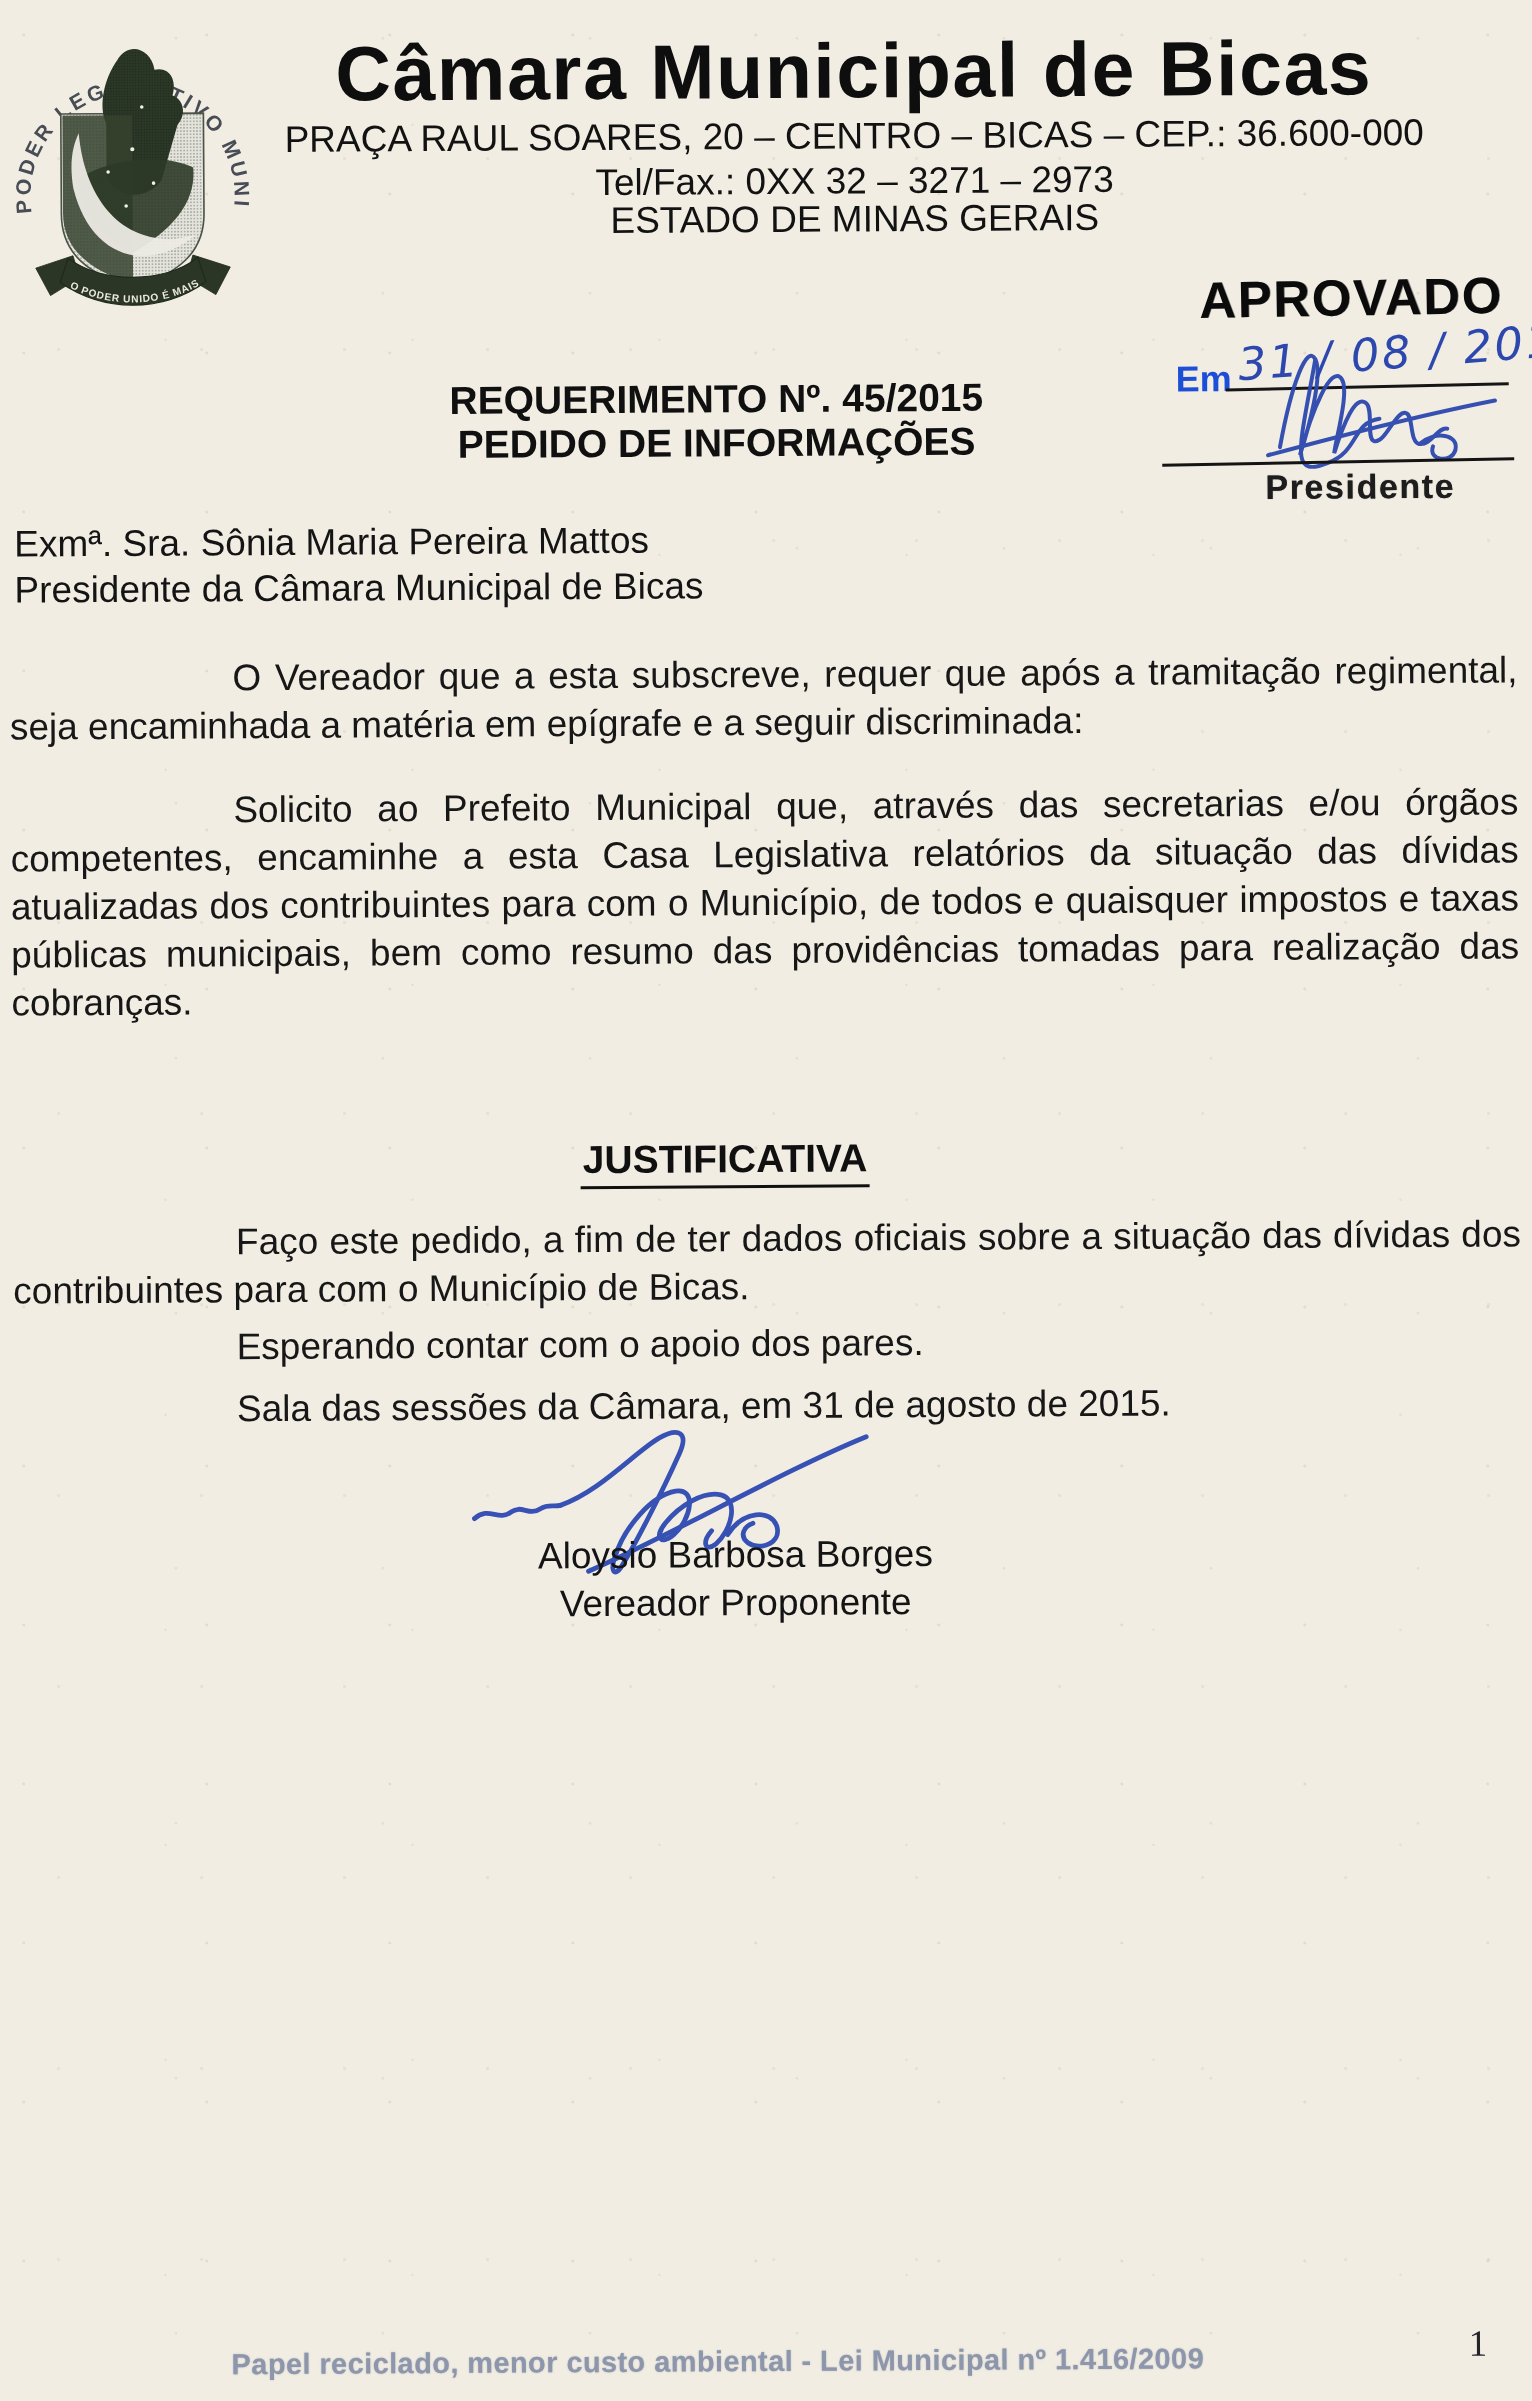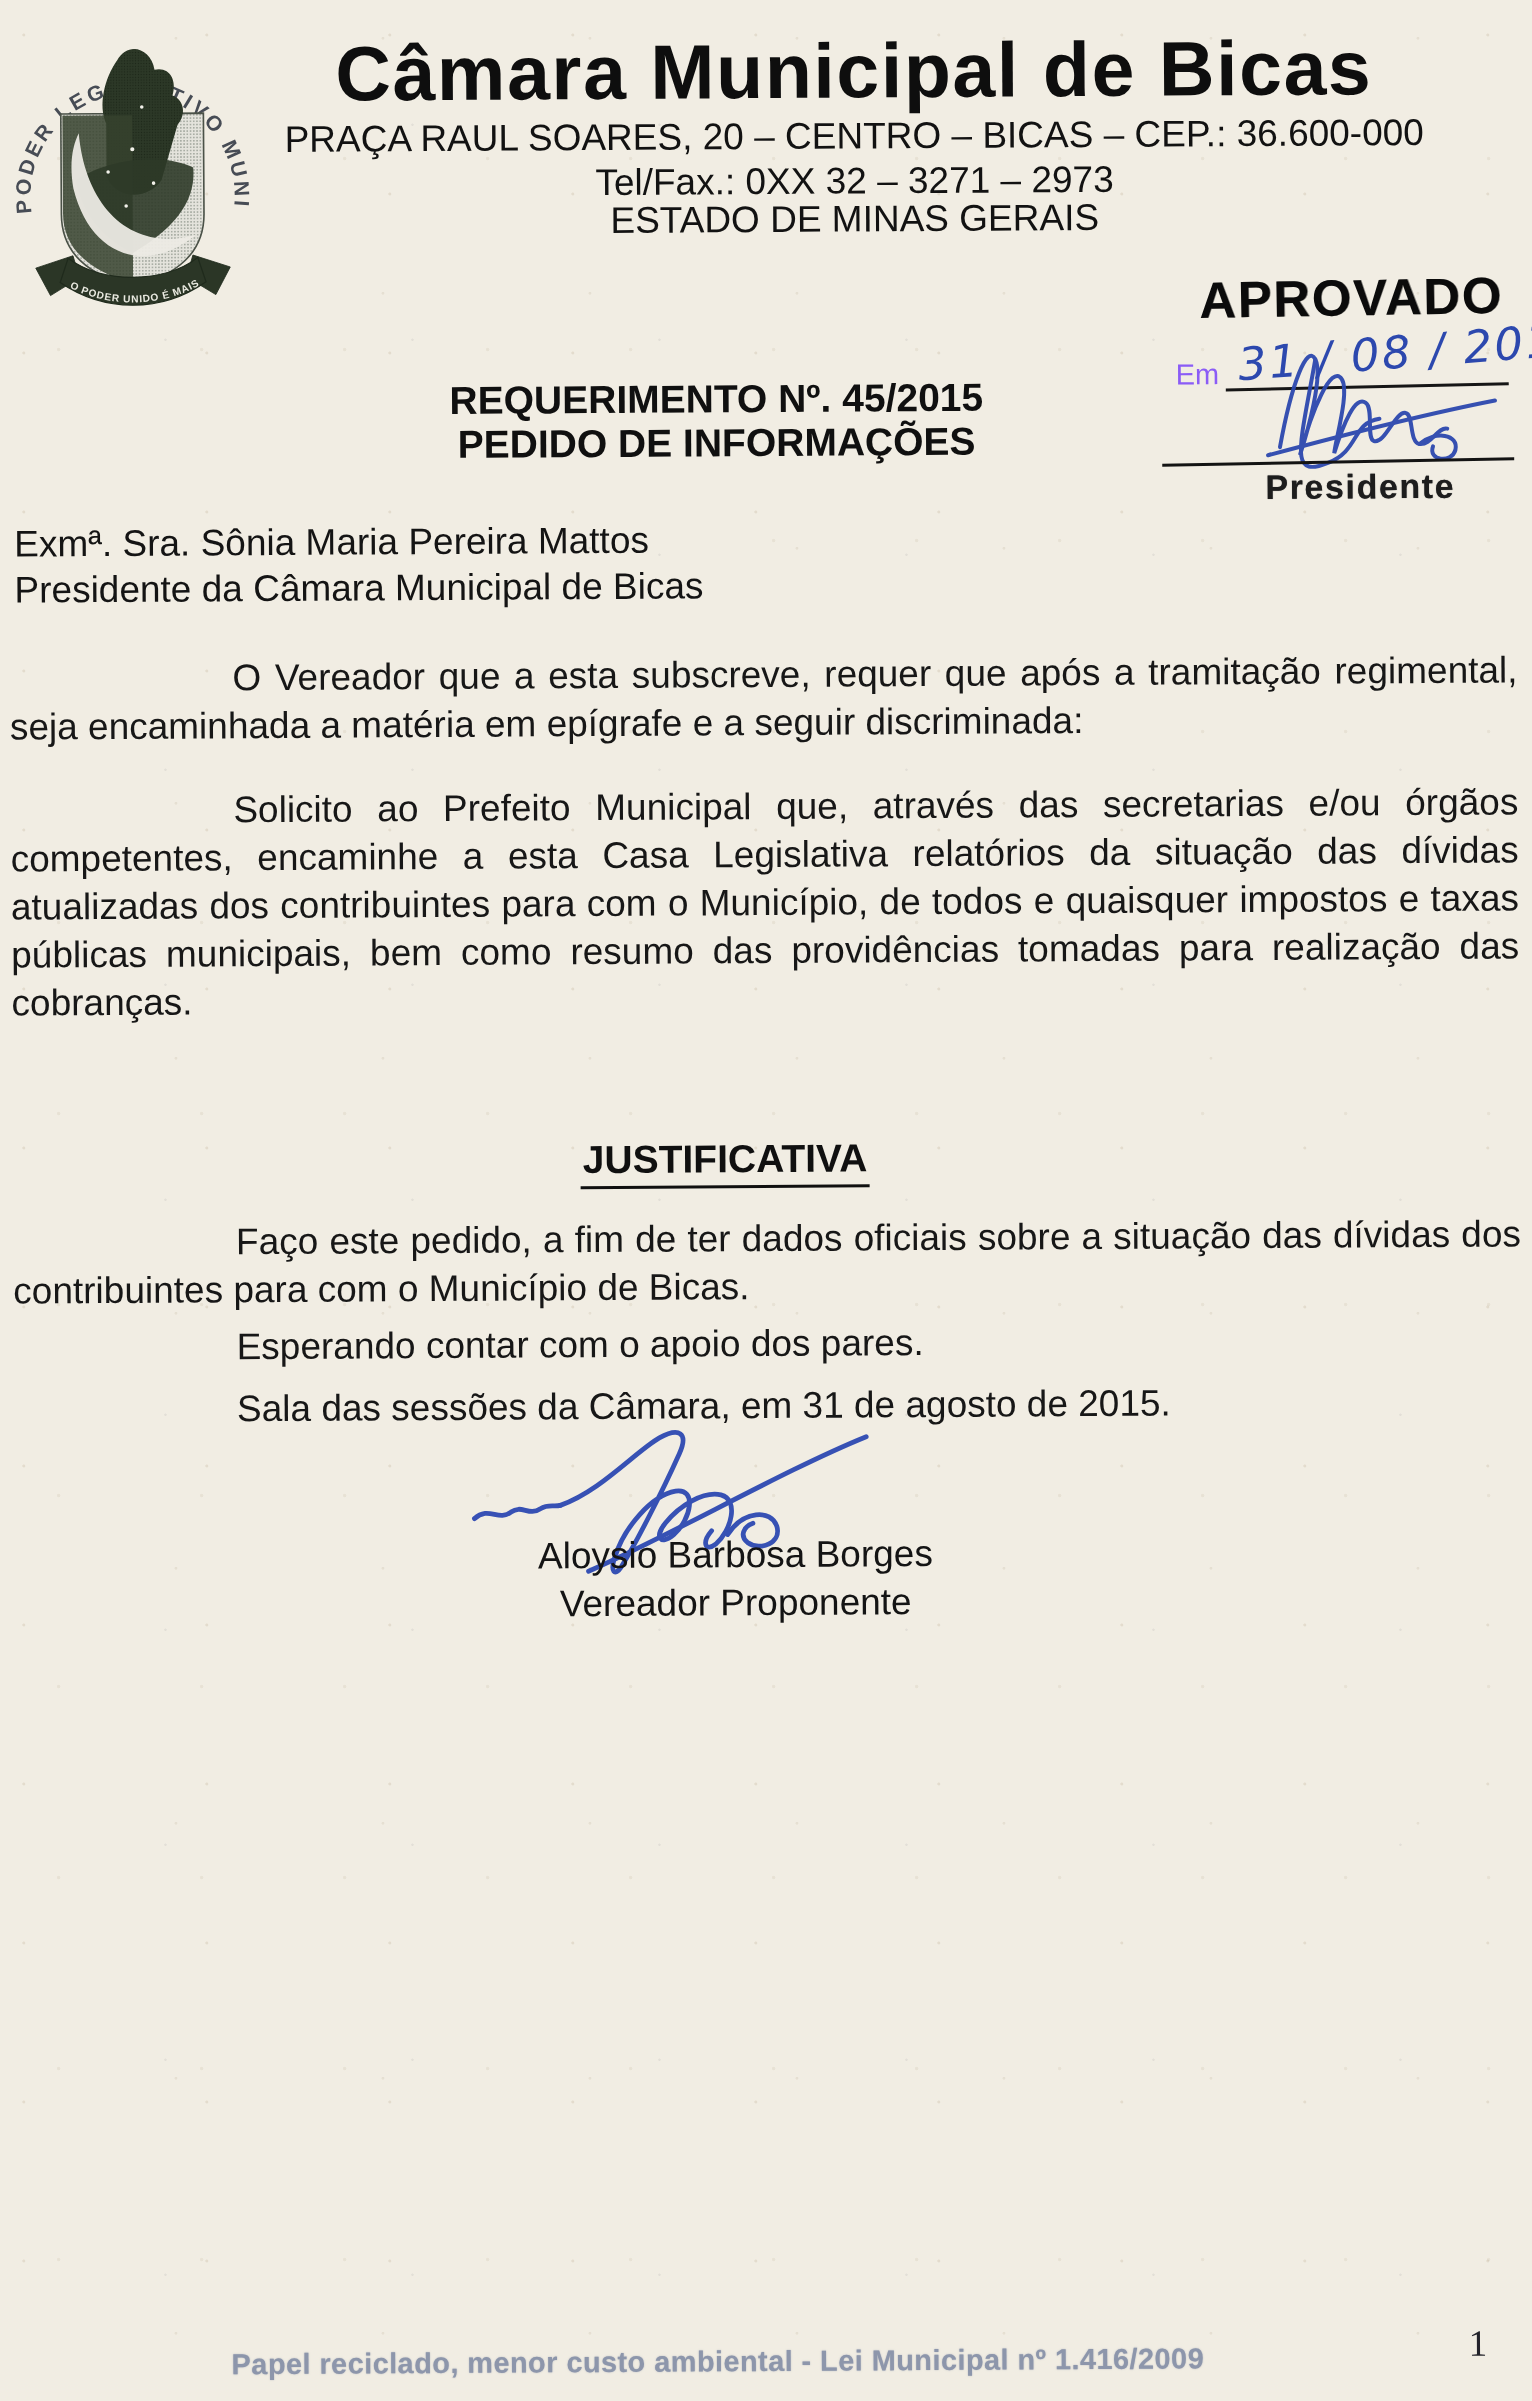--- a/index.html
+++ b/index.html
@@ -22,21 +22,21 @@
   .org-name{position:absolute;left:0;top:33px;width:100%;
     font-size:77px;font-weight:bold;letter-spacing:1.6px;color:#0e0e0e;line-height:1;}
   .hdr-line{position:absolute;left:0;width:100%;font-size:37px;color:#121212;line-height:1;}
   .addr{top:118px;} .phone{top:163px;} .state{top:201px;}
 
   
   .stamp{position:absolute;left:1158px;top:272px;width:376px;height:239px;}
   .stamp-title{position:absolute;left:46px;top:0;font-size:51px;font-weight:900;
     letter-spacing:1.6px;color:#0b0b0b;transform:rotate(-0.6deg);
     text-shadow:0.8px 0 0 rgba(10,10,10,.45);}
-  .stamp-em{position:absolute;left:22px;top:89px;font-size:29px;font-weight:normal;color:#8b5cf6;}
+  .stamp-em{position:absolute;left:22px;top:89px;font-size:36px;font-weight:bold;color:#1d4ed8;}
   .stamp-dateline{position:absolute;left:72px;top:117px;width:283px;height:3.2px;
     background:#161616;transform:rotate(-0.9deg);}
   .stamp-datevalue{position:absolute;left:84px;top:57px;font-size:45px;font-style:italic;
     color:#2c48ae;letter-spacing:2.4px;transform:rotate(-4deg);white-space:nowrap;
     font-family:"DejaVu Sans",sans-serif;}
   .stamp-sig{position:absolute;left:78px;top:65px;width:287px;height:139px;}
   .stamp-sigline{position:absolute;left:8px;top:192px;width:352px;height:3.2px;
     background:#141414;transform:rotate(-0.7deg);}
   .stamp-role{position:absolute;left:111px;top:199px;font-size:34px;font-weight:bold;
     color:#1d1d1d;letter-spacing:1.6px;text-shadow:0 0 0.8px #444;}

